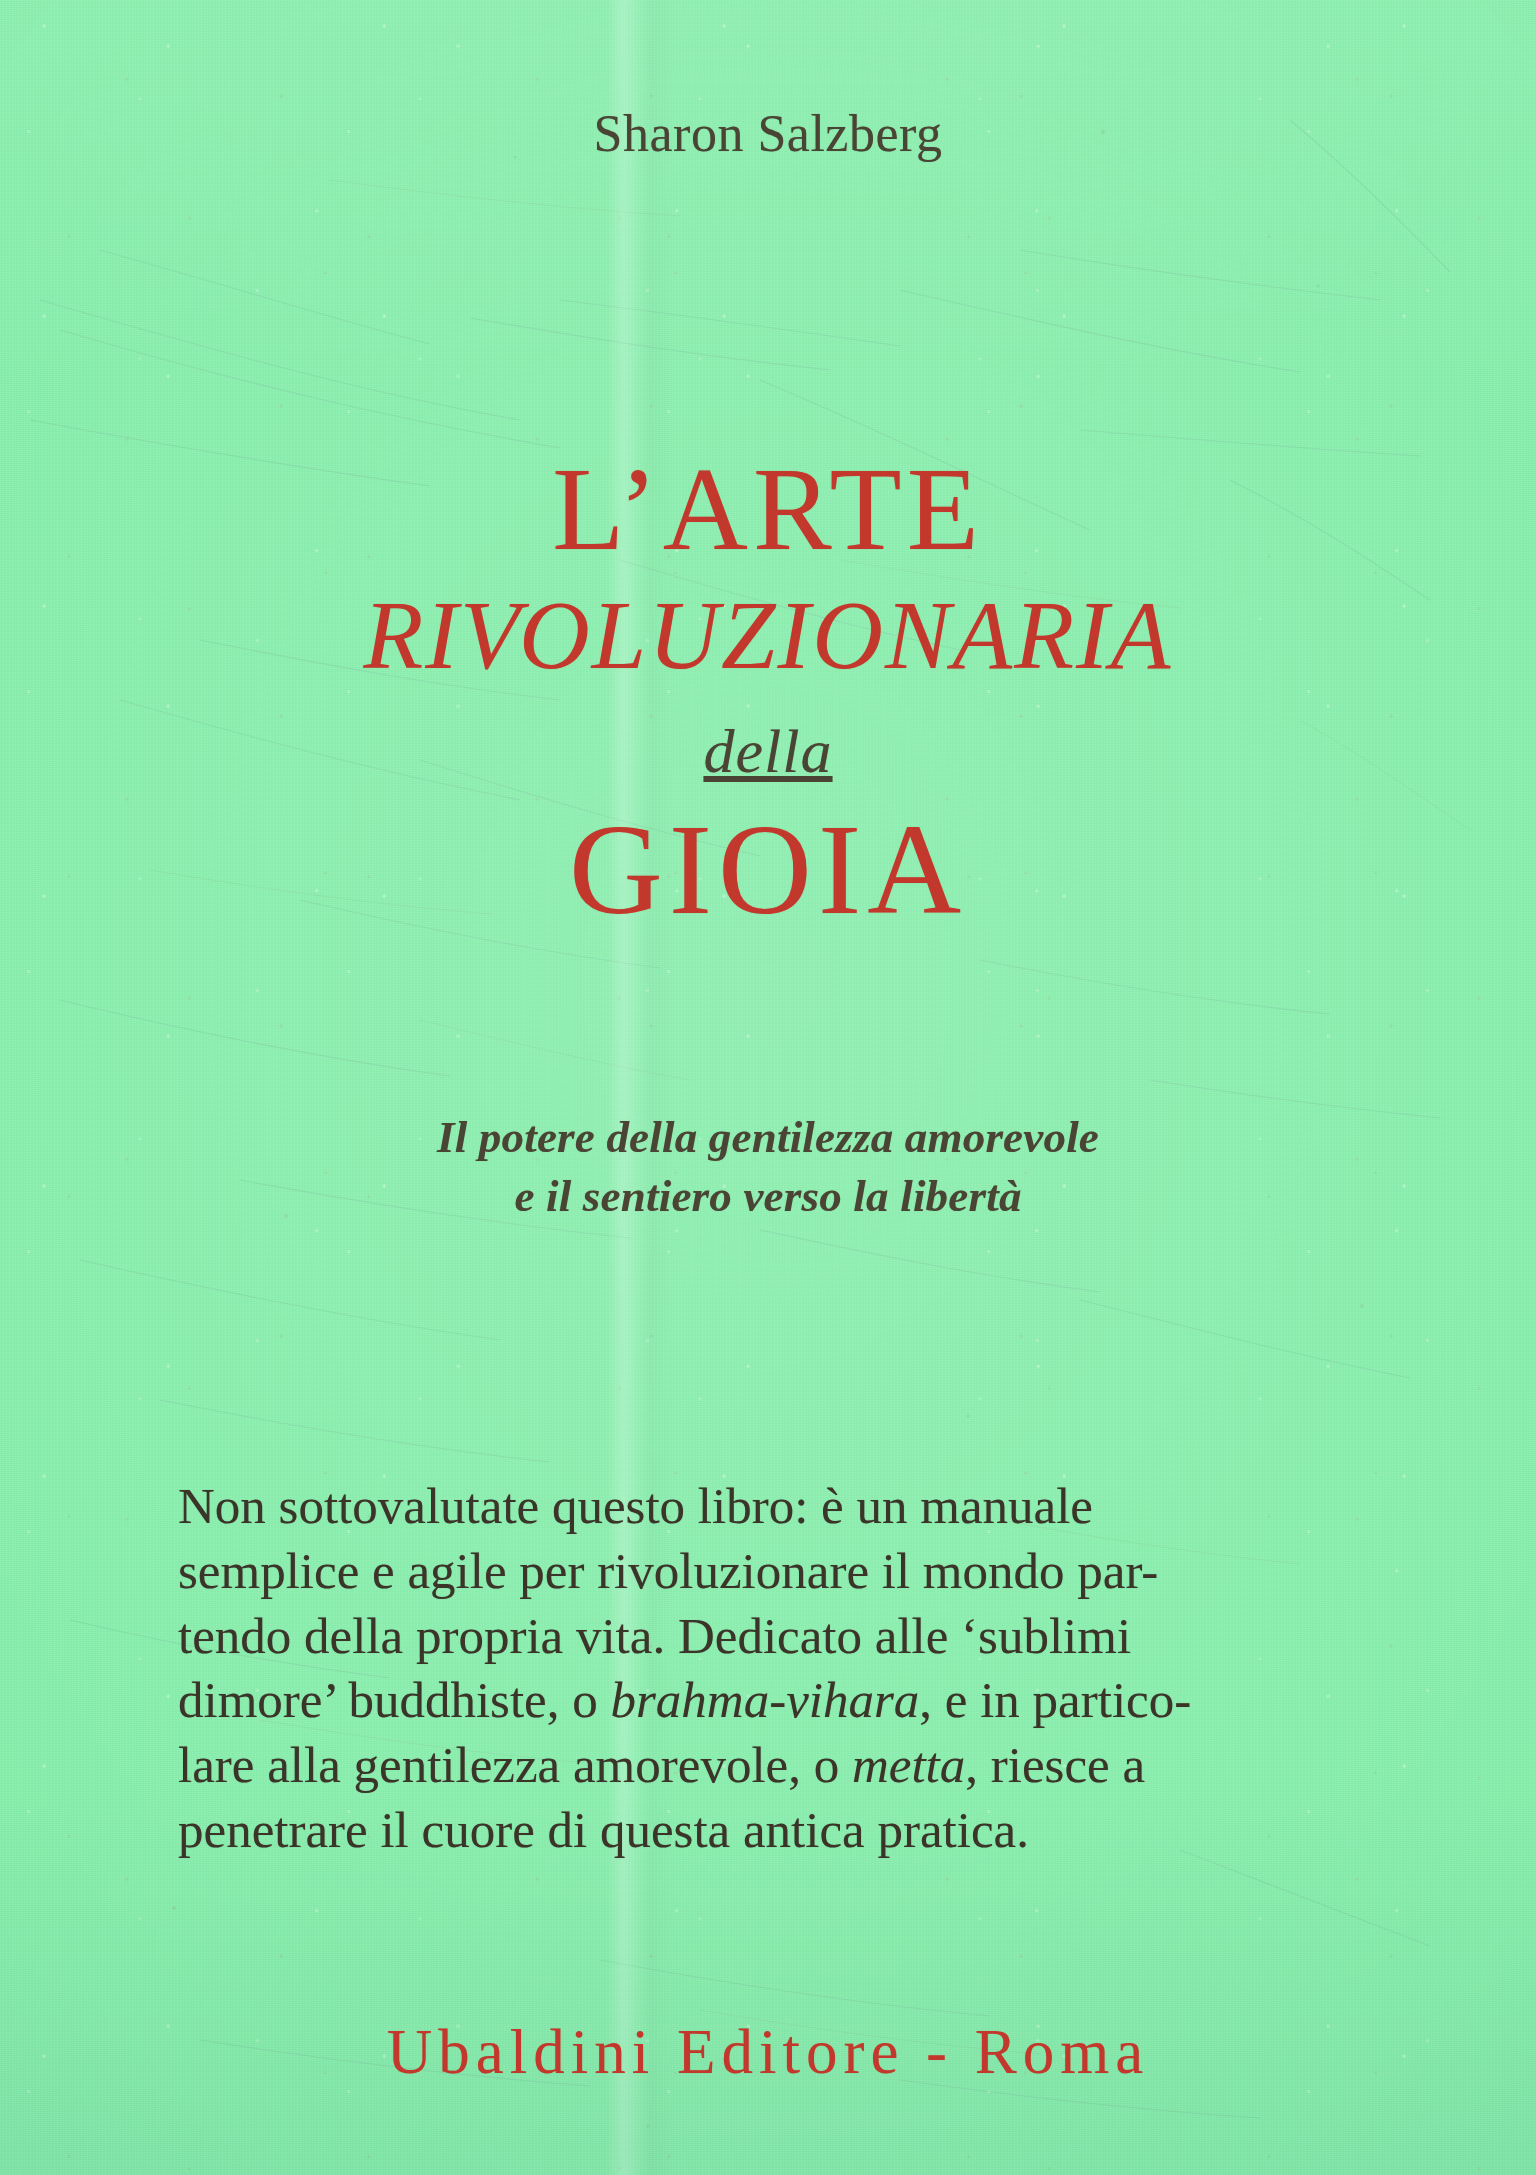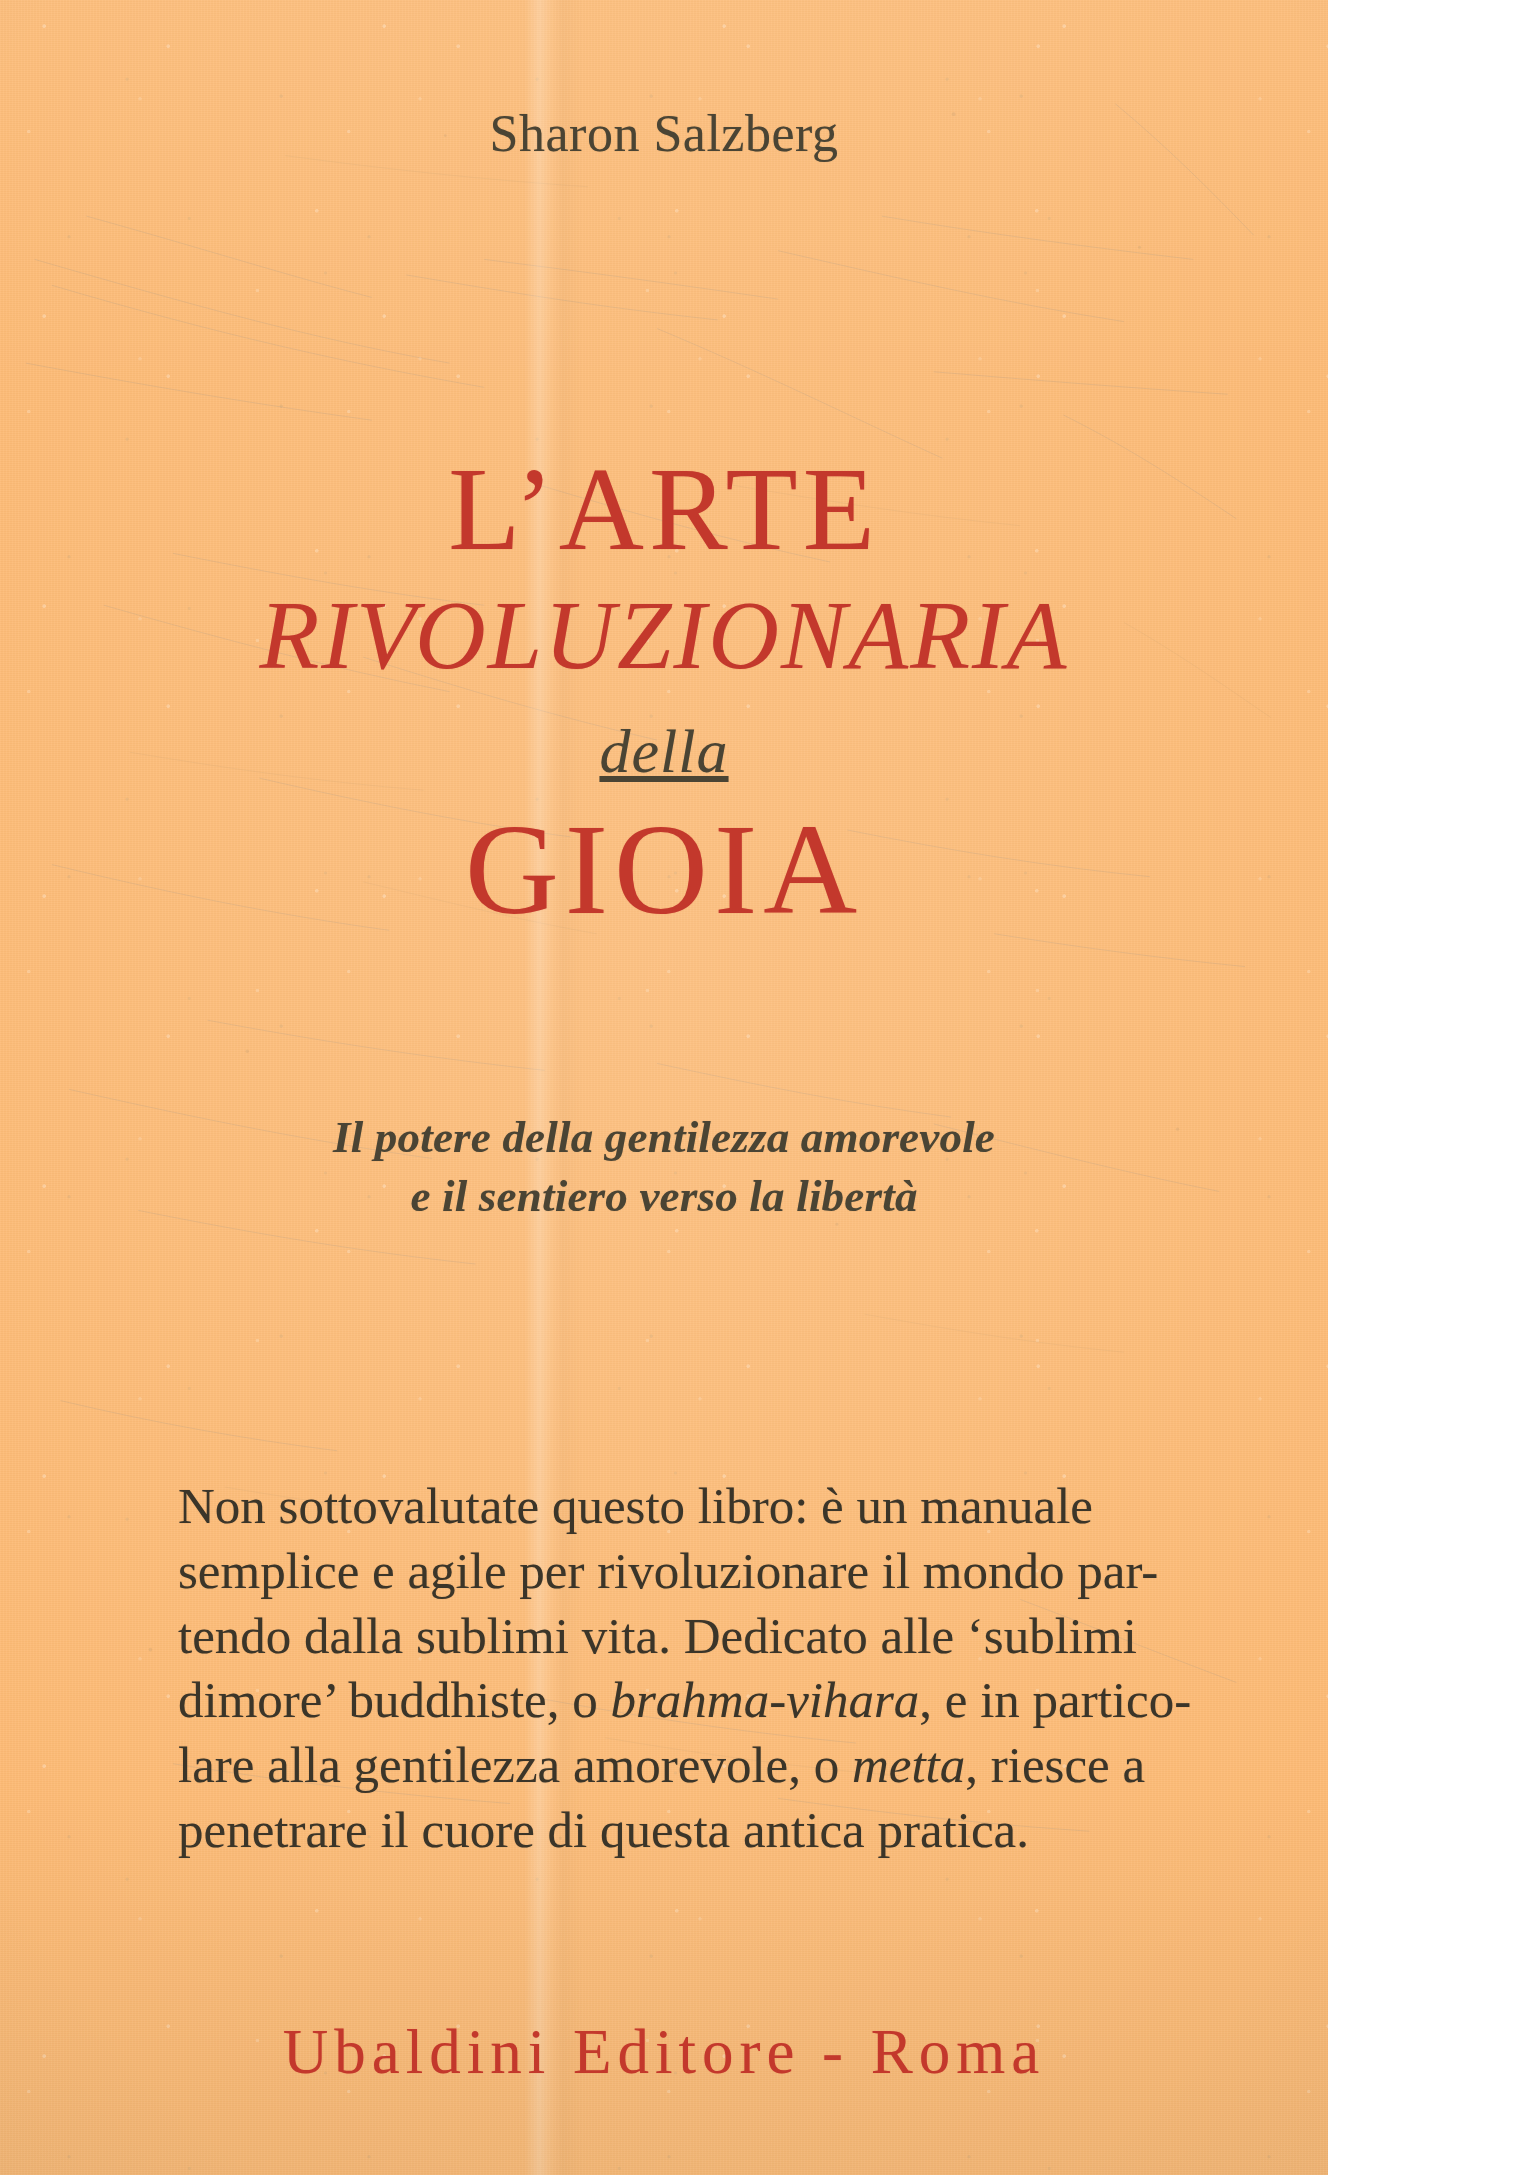--- a/index.html
+++ b/index.html
@@ -6,24 +6,24 @@
     margin: 0;
     padding: 0;
     background: #ffffff;
   }
   body {
     font-family: "Liberation Serif", serif;
   }
 
   .cover {
     position: relative;
-    width: 1328px;
+    width: 1536px;
     height: 2175px;
     overflow: hidden;
-    background-color: #fdba74;
+    background-color: #86efac;
     box-sizing: border-box;
   }
 
   
   .tex-grain,
   .tex-fibers,
   .tex-scratches,
   .tex-vignette,
   .tex-fold {
     position: absolute;
@@ -280,21 +280,21 @@
     </div>
 
     <div class="blurb">
       <span class="line">
         <span>Non sottovalutate questo libro: è un manuale</span>
       </span>
       <span class="line">
         <span>semplice e agile per rivoluzionare il mondo par-</span>
       </span>
       <span class="line">
-        <span>tendo dalla sublimi vita. Dedicato alle ‘sublimi</span>
+        <span>tendo della propria vita. Dedicato alle ‘sublimi</span>
       </span>
       <span class="line">
         <span>dimore’ buddhiste, o </span><em>brahma-vihara</em><span>, e in partico-</span>
       </span>
       <span class="line">
         <span>lare alla gentilezza amorevole, o </span><em>metta</em><span>, riesce a</span>
       </span>
       <span class="line">
         <span>penetrare il cuore di questa antica pratica.</span>
       </span>

